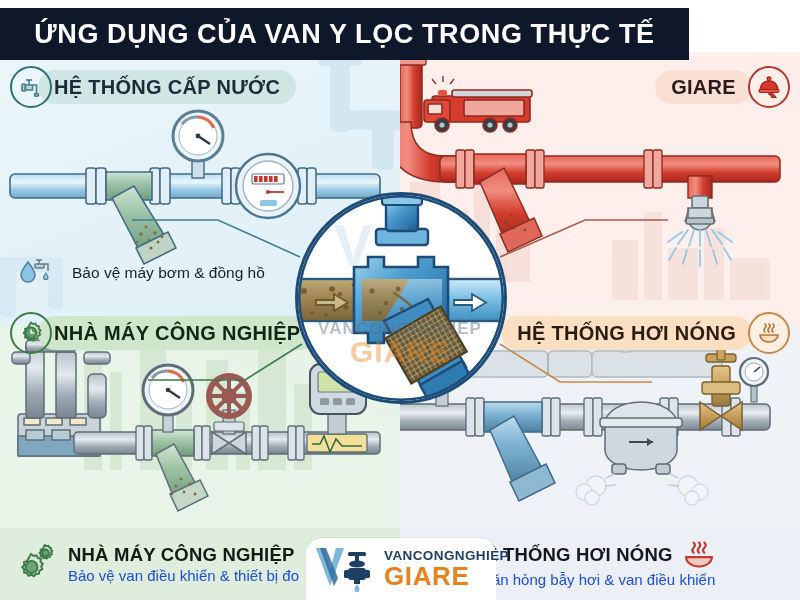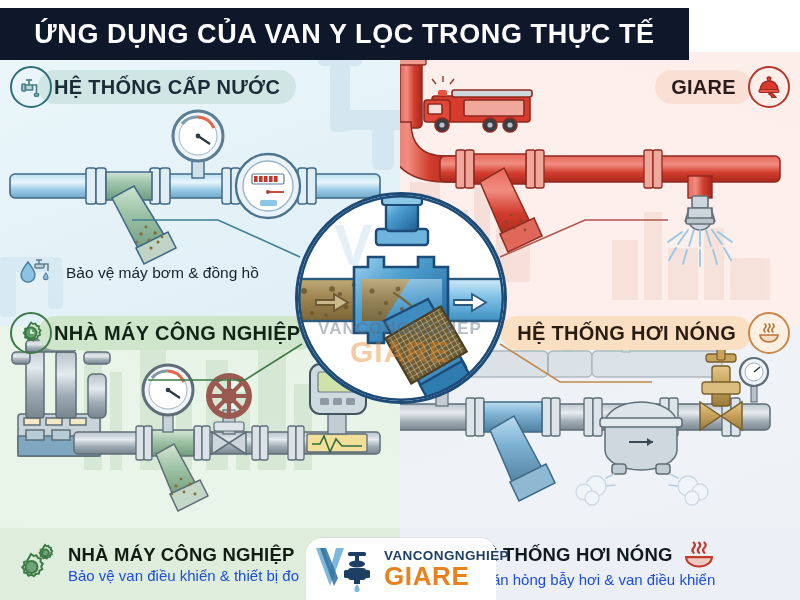--- a/index.html
+++ b/index.html
@@ -47,21 +47,21 @@
     position: absolute; width: 42px; height: 42px; border-radius: 50%;
     border: 2.2px solid currentColor; display: flex; align-items: center; justify-content: center;
     z-index: 14; background: transparent;
   }
   #ic-water { left: 10px;  top: 66px;  color: #2e6e77; }
   #ic-fire  { right: 10px; top: 66px;  color: #b6362b; background: #fdeeea; }
   #ic-ind   { left: 10px;  top: 312px; color: #3e7a46; }
   #ic-steam { right: 10px; top: 312px; color: #c8884a; background: #fdf0e2; }
 
   
-  .caption { position: absolute; display: flex; align-items: center; gap: 14px; z-index: 13; }
+  .caption { position: absolute; display: flex; align-items: center; gap: 20px; z-index: 13; }
   .caption .ctext { font-size: 15.5px; color: #18222b; white-space: nowrap; }
   #cap-water { left: 16px; top: 258px; }
   #cap-fire  { right: 18px; top: 258px; }
 
   
   .footer { position: absolute; bottom: 0; height: 72px; width: 400px; z-index: 16; }
   #foot-l { left: 0;   background: #dfeddd; }
   #foot-r { left: 400px; background: #eceff5; }
   .foot-inner { position: absolute; inset: 0; display: flex; align-items: center; }
   #foot-l .foot-inner { padding-left: 14px; gap: 8px; }

